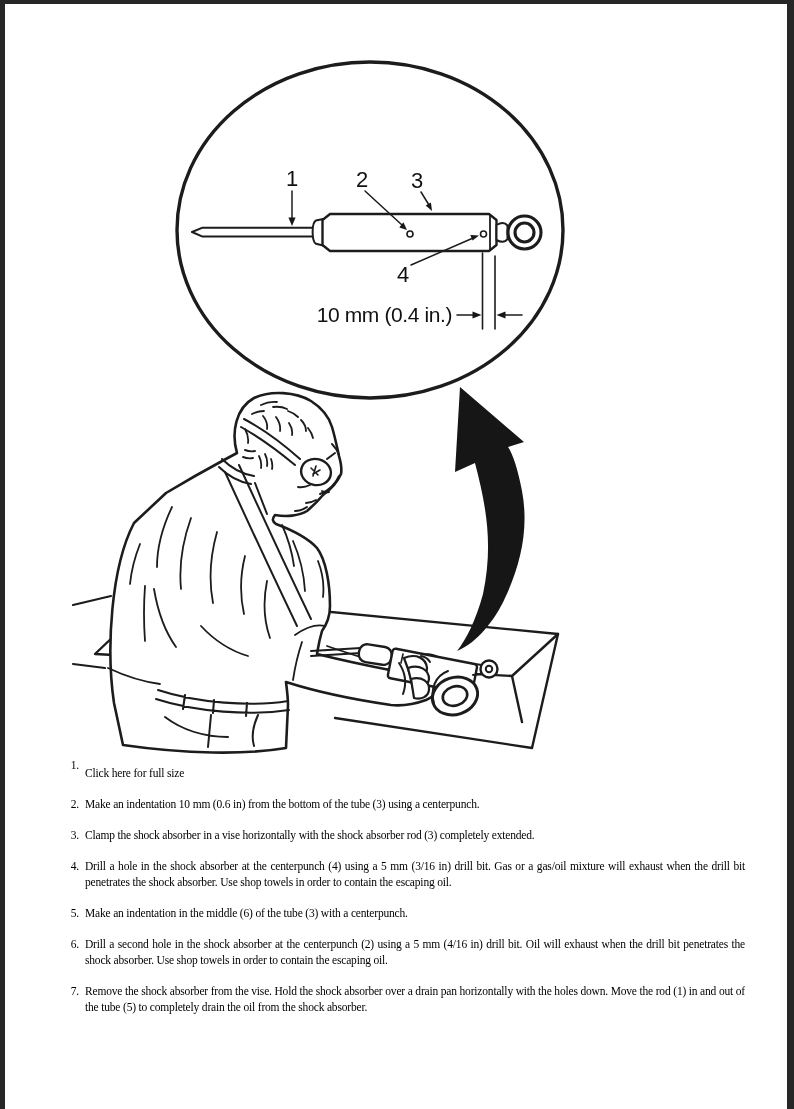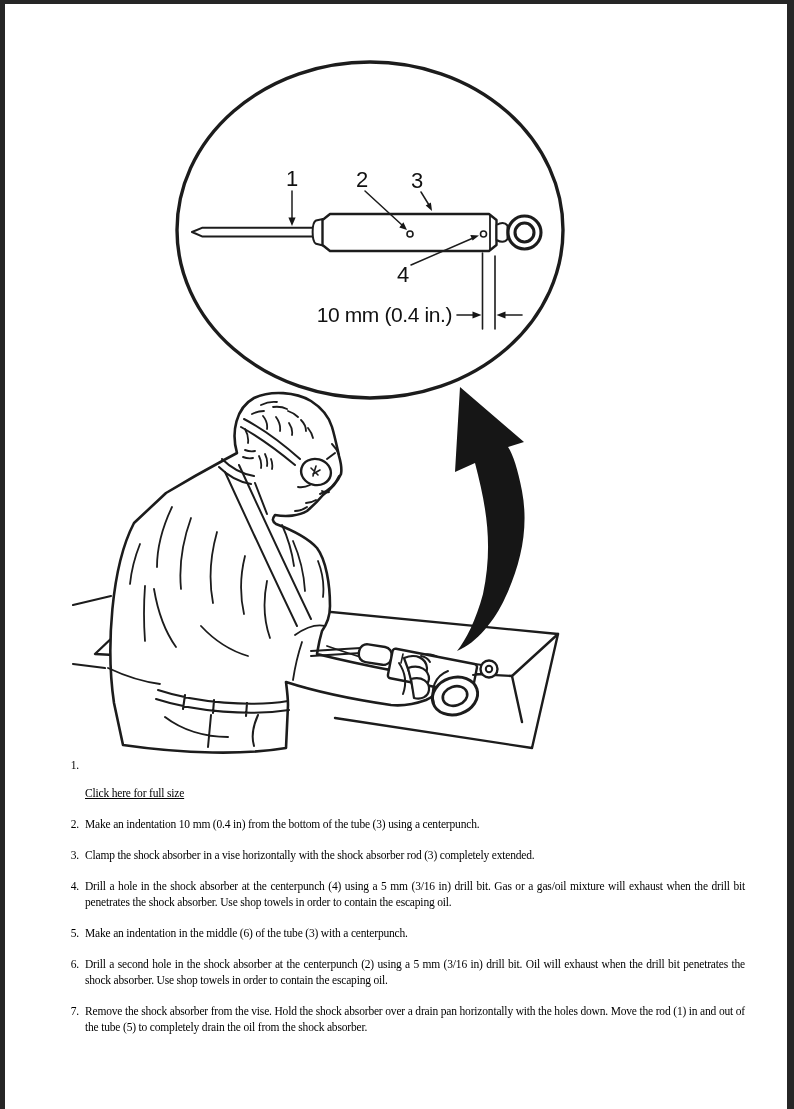--- a/index.html
+++ b/index.html
@@ -14,21 +14,21 @@
     overflow:hidden;
     font-family:"Liberation Serif","DejaVu Serif",serif;
     color:#000;
   }
   .figure{width:782px;height:751px;}
   .figure svg{display:block;}
   .steps{margin:2px 42px 0 57px;}
   .step{display:flex;margin-bottom:15px;font-size:11.5px;line-height:16px;letter-spacing:-0.18px;}
   .num{flex:none;width:17px;text-align:right;margin-right:6px;}
   .txt{flex:1;text-align:justify;}
-  .link{display:block;margin-top:28px;cursor:pointer;text-decoration:underline;}
+  .link{display:block;margin-top:8px;cursor:pointer;}
   
   .ink{stroke:#1c1c1c;fill:none;stroke-linecap:round;stroke-linejoin:round;}
   .wfill{fill:#ffffff;}
   .solid{fill:#161616;stroke:none;}
   text.callout{font-family:"Liberation Sans","DejaVu Sans",sans-serif;fill:#111;}
 </style>
 </head>
 <body>
 
 <div class="page">
@@ -222,37 +222,37 @@
 
   <div class="steps">
     <div class="step">
       <span class="num">1.</span>
       <span class="txt">
         <span class="link">Click here for full size</span>
       </span>
     </div>
     <div class="step">
       <span class="num">2.</span>
-      <span class="txt">Make an indentation 10 mm (0.4 in) from the bottom of the tube (3) using a centerpunch.</span>
+      <span class="txt">Make an indentation 10 mm (0.6 in) from the bottom of the tube (3) using a centerpunch.</span>
     </div>
     <div class="step">
       <span class="num">3.</span>
       <span class="txt">Clamp the shock absorber in a vise horizontally with the shock absorber rod (3) completely extended.</span>
     </div>
     <div class="step">
       <span class="num">4.</span>
       <span class="txt">Drill a hole in the shock absorber at the centerpunch (4) using a 5 mm (3/16 in) drill bit. Gas or a gas/oil mixture will exhaust when the drill bit penetrates the shock absorber. Use shop towels in order to contain the escaping oil.</span>
     </div>
     <div class="step">
       <span class="num">5.</span>
       <span class="txt">Make an indentation in the middle (6) of the tube (3) with a centerpunch.</span>
     </div>
     <div class="step">
       <span class="num">6.</span>
-      <span class="txt">Drill a second hole in the shock absorber at the centerpunch (2) using a 5 mm (3/16 in) drill bit. Oil will exhaust when the drill bit penetrates the shock absorber. Use shop towels in order to contain the escaping oil.</span>
+      <span class="txt">Drill a second hole in the shock absorber at the centerpunch (2) using a 5 mm (4/16 in) drill bit. Oil will exhaust when the drill bit penetrates the shock absorber. Use shop towels in order to contain the escaping oil.</span>
     </div>
     <div class="step">
       <span class="num">7.</span>
       <span class="txt">Remove the shock absorber from the vise. Hold the shock absorber over a drain pan horizontally with the holes down. Move the rod (1) in and out of the tube (5) to completely drain the oil from the shock absorber.</span>
     </div>
   </div>
 
 </div>
 
 </body></html>

